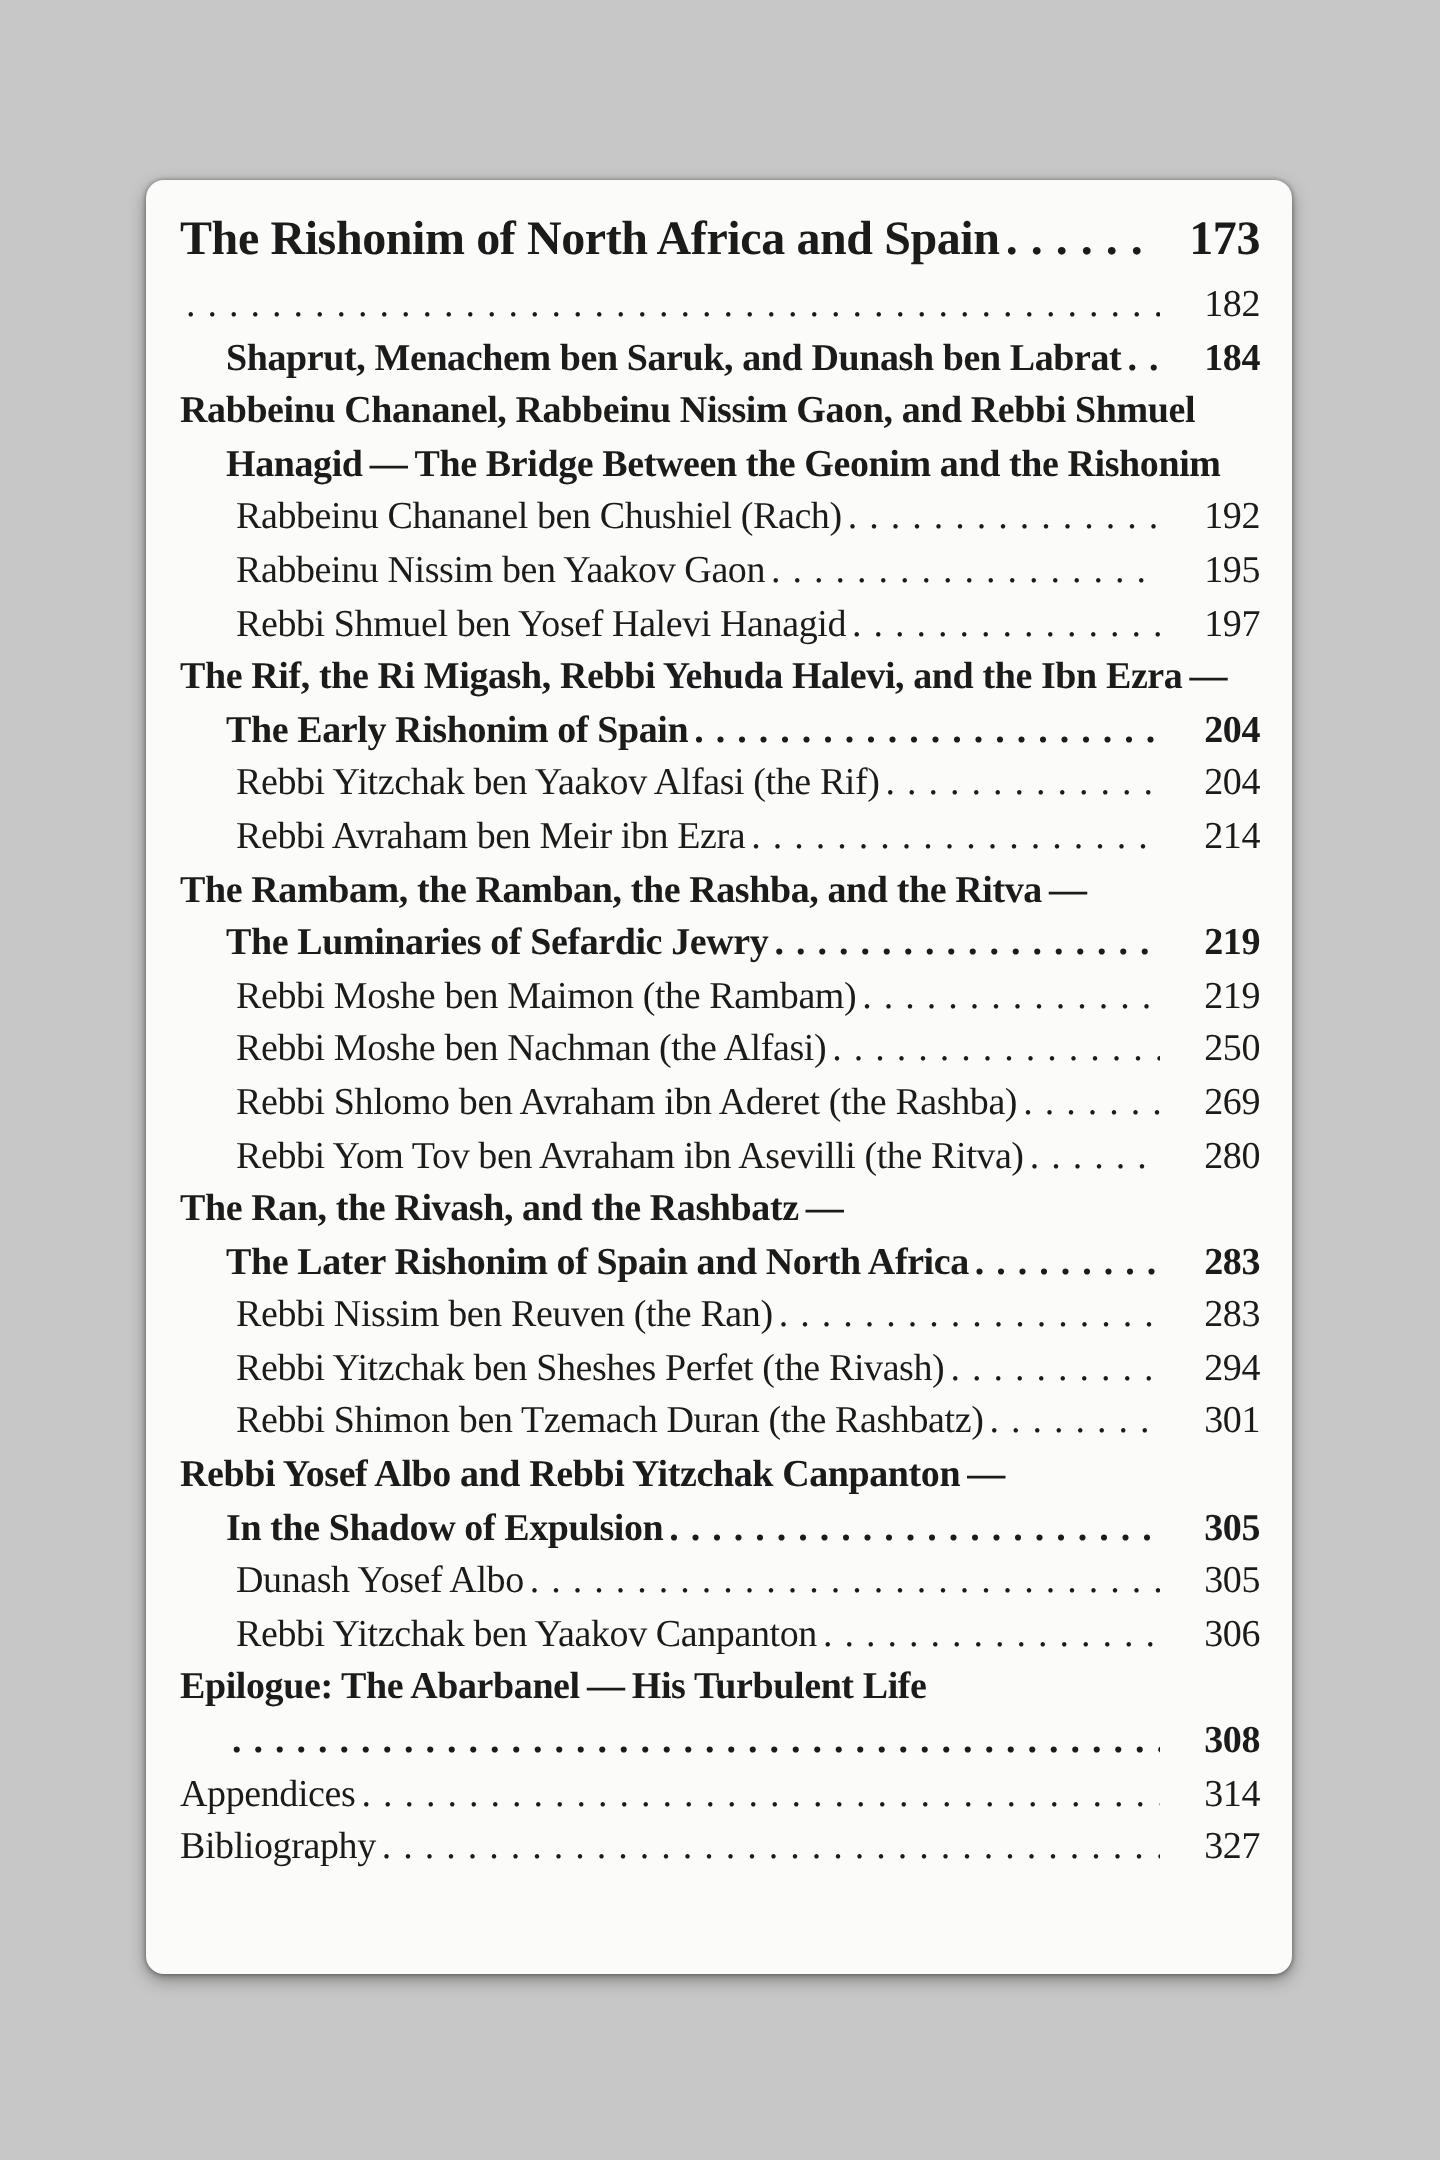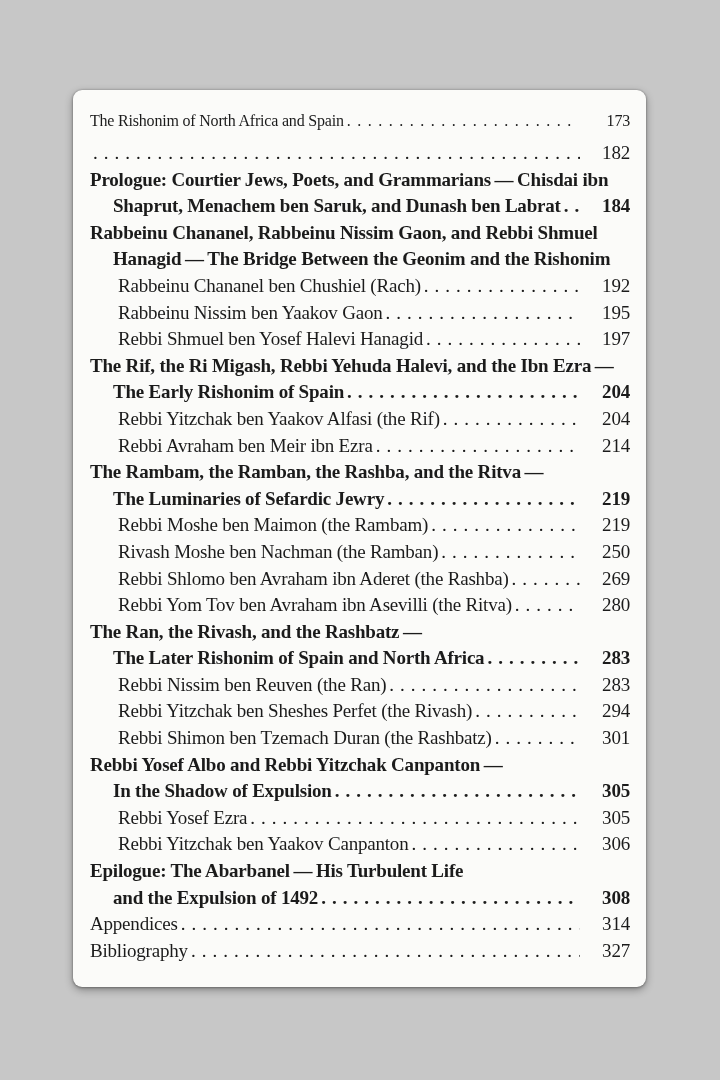--- a/index.html
+++ b/index.html
@@ -28,22 +28,22 @@
     padding: 15px 16px 0 17px;
     color: #1b1b1b;
     box-shadow:
       0 0 2px rgba(0,0,0,0.28),
       0 3px 9px rgba(0,0,0,0.33),
       0 1px 3px rgba(0,0,0,0.22);
   }
   .title-row {
     display: flex;
     align-items: baseline;
-    font-weight: normal;
-    font-size: 16px;
+    font-weight: bold;
+    font-size: 24px;
     line-height: 31px;
     height: 31px;
     margin-bottom: 4px;
     letter-spacing: -0.2px;
     overflow: hidden;
     justify-content: flex-end;
   }
   .row {
     display: flex;
     align-items: baseline;
@@ -90,24 +90,20 @@
       <span class="label">The Rishonim of North Africa and Spain</span>
       <span class="dots"></span>
       <span class="pg">173</span>
     </div>
 
     <div>
         <div class="row ind0">
     <span class="dots"></span>
     <span class="pg">182</span>
   </div>
-        <div class="row bold ind0">
-    <span class="label">Prologue: Courtier Jews, Poets, and Grammarians — Chisdai ibn</span>
-
-  </div>
         <div class="row bold ind1">
     <span class="label">Shaprut, Menachem ben Saruk, and Dunash ben Labrat</span>
     <span class="dots"></span>
     <span class="pg">184</span>
   </div>
         <div class="row bold ind0">
     <span class="label">Rabbeinu Chananel, Rabbeinu Nissim Gaon, and Rebbi Shmuel</span>
 
   </div>
         <div class="row bold ind1">
@@ -157,21 +153,21 @@
     <span class="label">The Luminaries of Sefardic Jewry</span>
     <span class="dots"></span>
     <span class="pg">219</span>
   </div>
         <div class="row ind2">
     <span class="label">Rebbi Moshe ben Maimon (the Rambam)</span>
     <span class="dots"></span>
     <span class="pg">219</span>
   </div>
         <div class="row ind2">
-    <span class="label">Rivash Moshe ben Nachman (the Ramban)</span>
+    <span class="label">Rebbi Moshe ben Nachman (the Alfasi)</span>
     <span class="dots"></span>
     <span class="pg">250</span>
   </div>
         <div class="row ind2">
     <span class="label">Rebbi Shlomo ben Avraham ibn Aderet (the Rashba)</span>
     <span class="dots"></span>
     <span class="pg">269</span>
   </div>
         <div class="row ind2">
     <span class="label">Rebbi Yom Tov ben Avraham ibn Asevilli (the Ritva)</span>
@@ -205,35 +201,34 @@
         <div class="row bold ind0">
     <span class="label">Rebbi Yosef Albo and Rebbi Yitzchak Canpanton —</span>
 
   </div>
         <div class="row bold ind1">
     <span class="label">In the Shadow of Expulsion</span>
     <span class="dots"></span>
     <span class="pg">305</span>
   </div>
         <div class="row ind2">
-    <span class="label">Rebbi Yosef Ezra</span>
+    <span class="label">Dunash Yosef Albo</span>
     <span class="dots"></span>
     <span class="pg">305</span>
   </div>
         <div class="row ind2">
     <span class="label">Rebbi Yitzchak ben Yaakov Canpanton</span>
     <span class="dots"></span>
     <span class="pg">306</span>
   </div>
         <div class="row bold ind0">
     <span class="label">Epilogue: The Abarbanel — His Turbulent Life</span>
 
   </div>
         <div class="row bold ind1">
-    <span class="label">and the Expulsion of 1492</span>
     <span class="dots"></span>
     <span class="pg">308</span>
   </div>
         <div class="row ind0">
     <span class="label">Appendices</span>
     <span class="dots"></span>
     <span class="pg">314</span>
   </div>
         <div class="row ind0">
     <span class="label">Bibliography</span>

